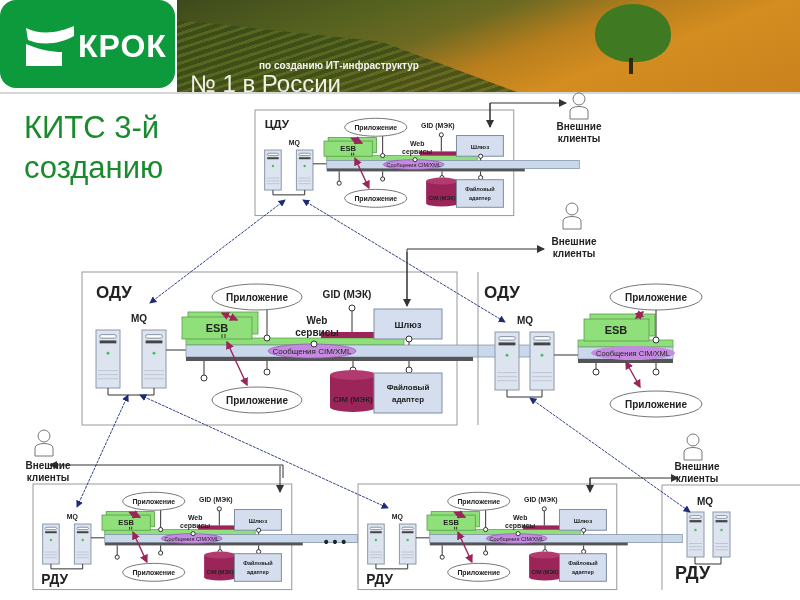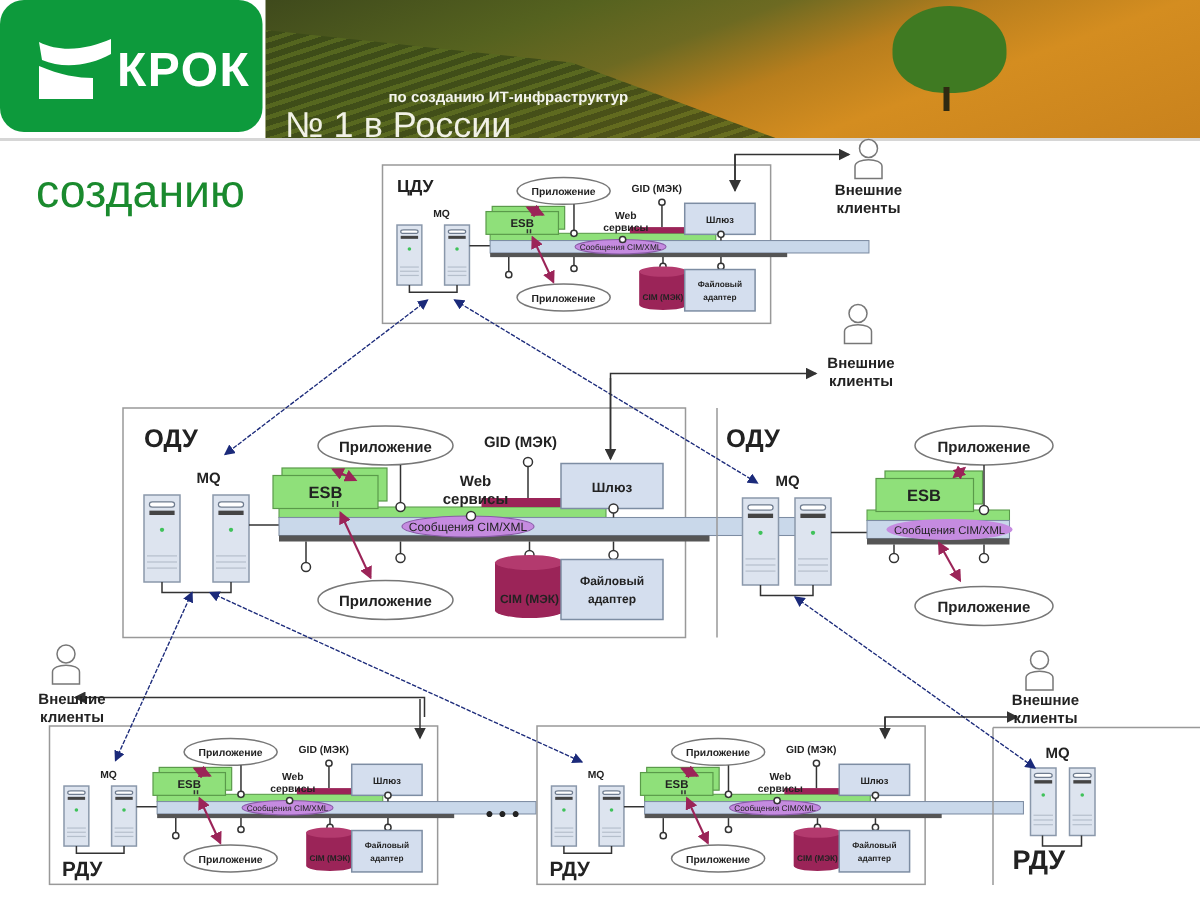--- a/index.html
+++ b/index.html
@@ -36,20 +36,21 @@
     <div class="photo-dark"></div>
     <div class="tree-crown"></div>
     <div class="tree-trunk"></div>
   </div>
   <div class="slogan-main">№ 1 в России</div>
   <div class="slogan-sub">по созданию ИТ-инфраструктур</div>
   <div class="banner-line"></div>
 </div>
 
 <div class="title">
+  <div>КИТС 3-й</div>
   <div>созданию</div>
 </div>
 
 <svg class="diagram" width="800" height="600">
   <defs>
     <marker id="arN" markerWidth="8" markerHeight="8" refX="7" refY="4" orient="auto">
         <path d="M0,0 L8,4 L0,8 Z" fill="#1b2a7a"></path>
       </marker>
     <marker id="arNs" markerWidth="8" markerHeight="8" refX="1" refY="4" orient="auto">
         <path d="M8,0 L0,4 L8,8 Z" fill="#1b2a7a"></path>

